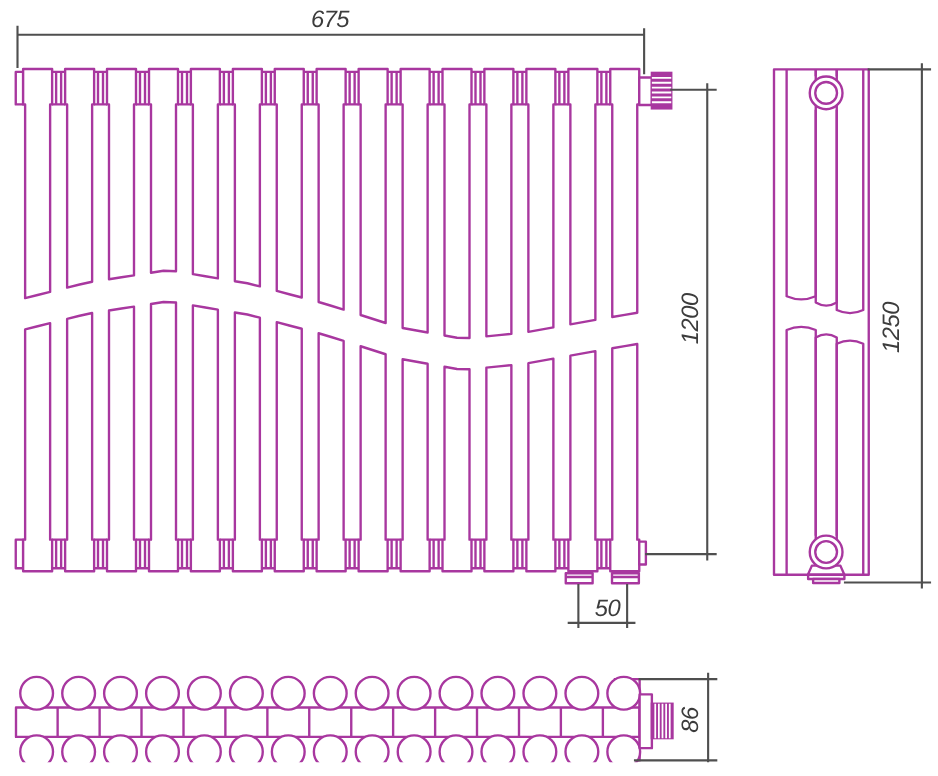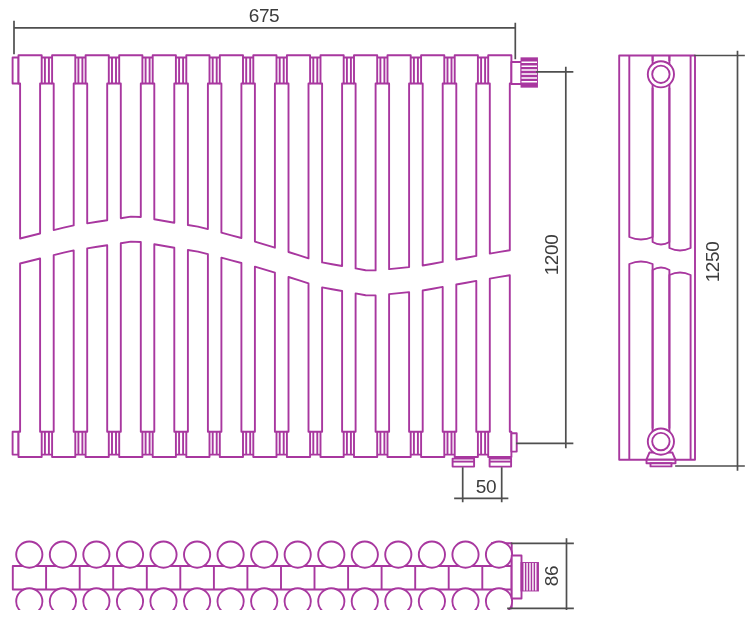--- a/index.html
+++ b/index.html
@@ -1,16 +1,16 @@
 <!DOCTYPE html>
 <html><head>
 <meta charset="utf-8">
 <style>
   html,body{margin:0;padding:0;background:#ffffff;}
-  .page{position:relative;width:750px;height:610px;background:#fff;overflow:hidden;}
+  .page{position:relative;width:750px;height:610px;background:#fff;overflow:hidden;font-style:italic;}
   svg{display:block;}
   text{font-family:"Liberation Sans",sans-serif;font-size:19px;letter-spacing:-0.4px;}
 </style>
 </head>
 <body>
 
 <div class="page">
 <svg id="dwg" width="750" height="621" viewBox="0 0 750 621">
   <rect x="0" y="0" width="750" height="621" fill="#ffffff"></rect>
   <g id="g-front">

